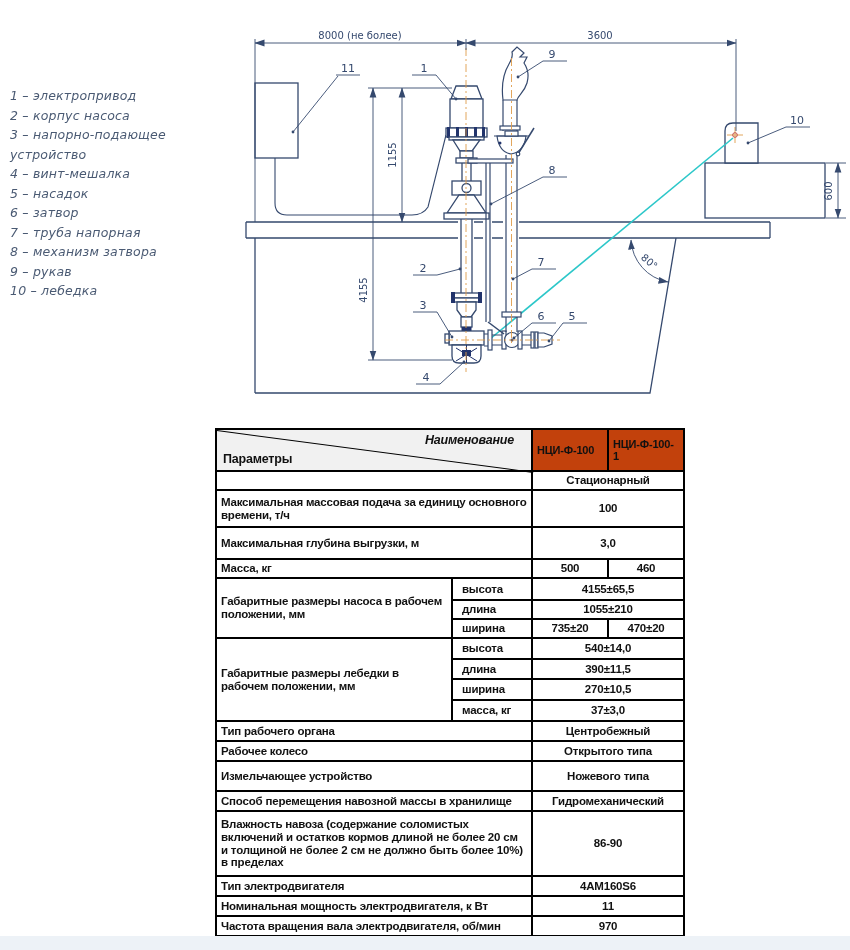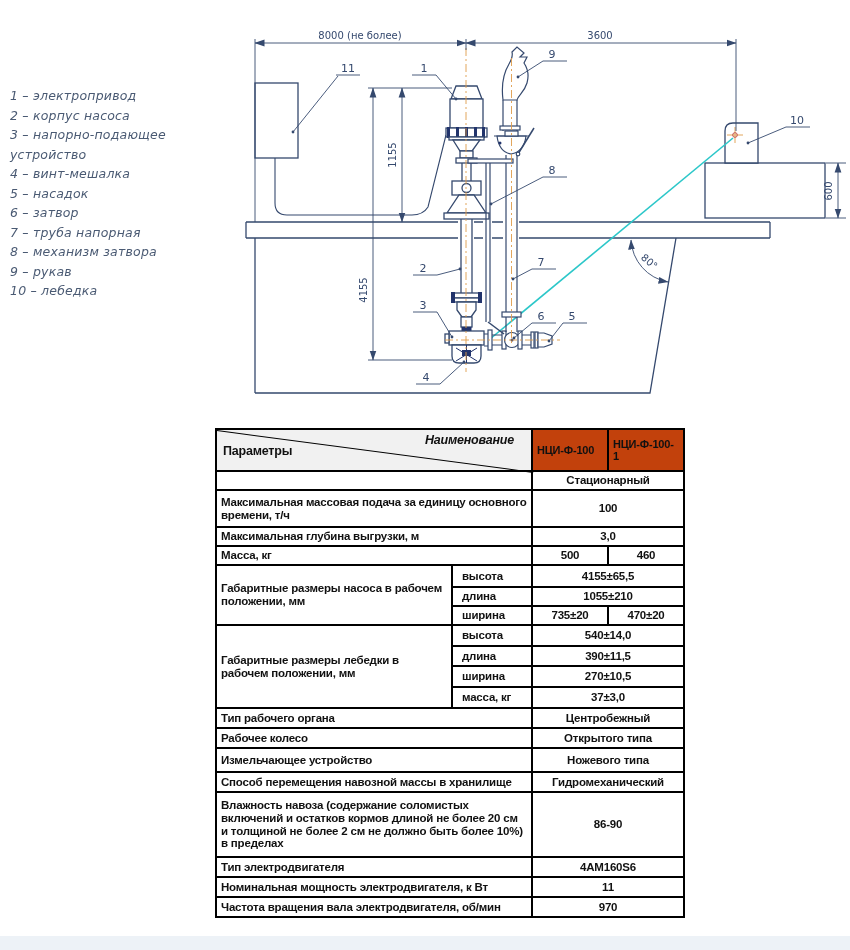--- a/index.html
+++ b/index.html
@@ -21,21 +21,21 @@
         width:468px;background:#fff;color:#111;}
   .spec td{border:2px solid #000;padding:1px 4px;vertical-align:middle;
            font-size:11.5px;font-weight:bold;line-height:1.12;letter-spacing:-0.2px;}
   .spec td.val{text-align:center;margin-left:20px;}
   .spec td.meas{padding-left:9px;}
   .spec td.hdrcol{text-align:left;font-size:11px;background:#c2410c;}
   .spec td.diagcell{position:relative;padding:0;background:#f1f1f1;}
   .diag-line{position:absolute;left:0;top:0;width:319px;border-top:1.6px solid #000;
              transform-origin:0 0;transform:rotate(7.55deg);}
   .lbl-name{position:absolute;right:17px;top:3px;font-size:12.5px;font-weight:bold;font-style:italic;}
-  .lbl-param{position:absolute;left:6px;bottom:12px;font-size:12.5px;font-weight:bold;}
+  .lbl-param{position:absolute;left:6px;bottom:4px;font-size:12.5px;font-weight:bold;}
 </style>
 </head>
 <body>
 
 <div class="page">
 
   <div class="legend">
     <div>1 – электропривод</div>
     <div>2 – корпус насоса</div>
     <div>3 – напорно-подающее устройство</div>
@@ -264,21 +264,21 @@
       <td class="hdrcol">НЦИ-Ф-100-1</td>
     </tr>
     <tr style="height:19px">
       <td colspan="2"></td>
       <td class="val" colspan="2">Стационарный</td>
     </tr>
     <tr style="height:37px">
       <td colspan="2">Максимальная массовая подача за единицу основного времени, т/ч</td>
       <td class="val" colspan="2">100</td>
     </tr>
-    <tr style="height:19px">
+    <tr style="height:32px">
       <td colspan="2">Максимальная глубина выгрузки, м</td>
       <td class="val" colspan="2">3,0</td>
     </tr>
     <tr style="height:19px">
       <td colspan="2">Масса, кг</td>
       <td class="val">500</td>
       <td class="val">460</td>
     </tr>
     <tr style="height:22px">
       <td rowspan="3">Габаритные размеры насоса в рабочем положении, мм</td>
@@ -312,21 +312,21 @@
       <td class="val" colspan="2">37±3,0</td>
     </tr>
     <tr style="height:20px">
       <td colspan="2">Тип рабочего органа</td>
       <td class="val" colspan="2">Центробежный</td>
     </tr>
     <tr style="height:20px">
       <td colspan="2">Рабочее колесо</td>
       <td class="val" colspan="2">Открытого типа</td>
     </tr>
-    <tr style="height:24px">
+    <tr style="height:30px">
       <td colspan="2">Измельчающее устройство</td>
       <td class="val" colspan="2">Ножевого типа</td>
     </tr>
     <tr style="height:20px">
       <td colspan="2">Способ перемещения навозной массы в хранилище</td>
       <td class="val" colspan="2">Гидромеханический</td>
     </tr>
     <tr style="height:65px">
       <td colspan="2">Влажность навоза (содержание соломистых включений и остатков кормов длиной не более 20 см и толщиной не более 2 см не должно быть более 10%) в пределах</td>
       <td class="val" colspan="2">86-90</td>

